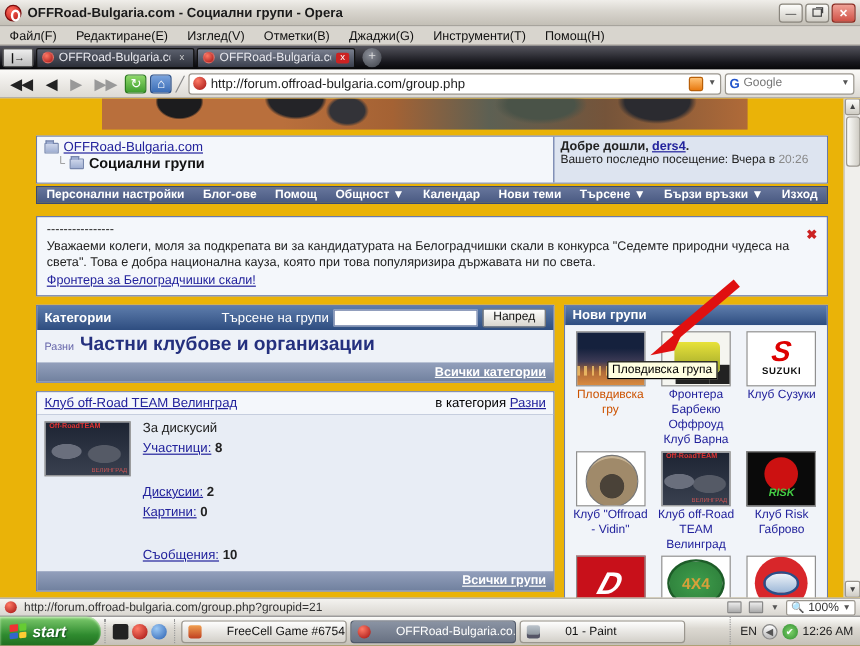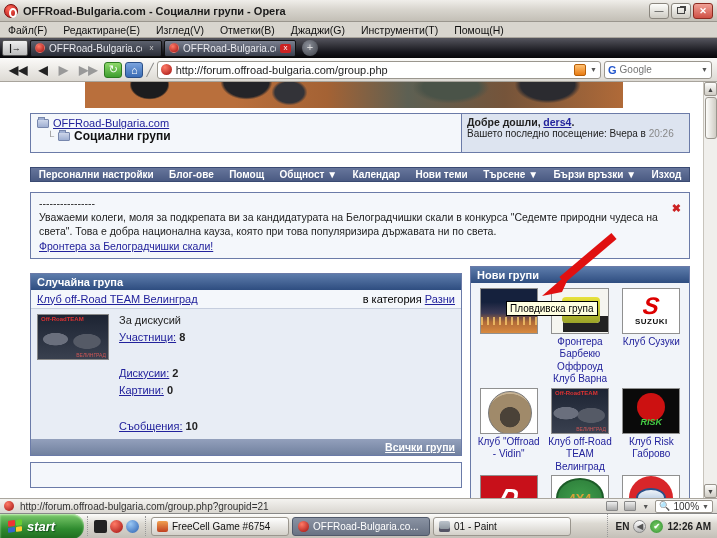--- a/index.html
+++ b/index.html
@@ -52,21 +52,21 @@
   .addr-ico { width:11px; height:11px; border-radius:50%; background:radial-gradient(circle at 35% 30%, #ff7a66, #a00f0f); flex:none; }
   .addr-text { flex:1; border:0; outline:0; font-size:11px; color:#222; font-family:"Liberation Sans",sans-serif; }
   .rss-ico { width:12px; height:12px; background:linear-gradient(#ffc173,#e87b12); border-radius:2px; border:1px solid #b85f08; flex:none; }
   .drop { font-size:7px; color:#555; }
   .gsearch { width:108px; height:18px; background:#fff; border:1px solid #9a968e; border-radius:3px;
     display:flex; align-items:center; gap:3px; padding:0 3px; }
   .g-ico { color:#2255cc; font-weight:bold; font-size:11px; }
   .gsearch input { flex:1; width:60px; border:0; outline:0; font-size:10px; color:#999; font-family:"Liberation Sans",sans-serif; }
 
   
-  .viewport { position:absolute; top:82px; left:0; width:717px; height:416px; background:#ffffff; overflow:hidden; }
+  .viewport { position:absolute; top:82px; left:0; width:717px; height:416px; background:#eab308; overflow:hidden; }
   .banner { position:absolute; left:85px; top:0; width:538px; height:26px;
     background:
       radial-gradient(ellipse 40px 30px at 12% 10%, #1c1c1e 0 45%, transparent 50%),
       radial-gradient(ellipse 50px 34px at 30% 0%, #242428 0 45%, transparent 52%),
       radial-gradient(ellipse 36px 26px at 38% 40%, #333338 0 40%, transparent 50%),
       radial-gradient(ellipse 70px 30px at 68% 20%, #4a5348 0 40%, transparent 55%),
       radial-gradient(ellipse 60px 34px at 86% 10%, #2b2b30 0 45%, transparent 55%),
       linear-gradient(90deg, #b96f3c 0 28%, #a46234 45%, #5d6053 60%, #75543a 78%, #b06a38);
   }
   .content { position:absolute; left:30px; top:31px; width:660px; }
@@ -81,21 +81,21 @@
   .hb-left { flex:1; background:#f4f7fb; padding:3px 6px; }
   .hb-right { width:228px; background:#dde4f0; border-left:1px solid #6b7ba8; padding:2px 5px; font-size:10px; color:#222; }
   .crumb-row { display:flex; align-items:center; gap:4px; }
   .folder { width:12px; height:9px; background:linear-gradient(#cdd6ea,#9fafd2); border:1px solid #7787ad; border-radius:1px; position:relative; }
   .folder::before { content:""; position:absolute; top:-3px; left:0; width:5px; height:2px; background:#9fafd2; border:1px solid #7787ad; border-bottom:0; }
   .crumb-sub { margin-left:10px; display:flex; align-items:center; gap:4px; font-weight:bold; font-size:12px; color:#111; }
   .elbow { color:#8a8a8a; font-size:10px; }
   .hb-right b { font-size:10.5px; }
   .gray { color:#888; }
 
-  .navbar { margin-top:14px; height:15px; background:linear-gradient(#67769c,#4a5a82); border:1px solid #3a4a72;
+  .navbar { margin-top:2px; height:15px; background:linear-gradient(#67769c,#4a5a82); border:1px solid #3a4a72;
     display:flex; align-items:center; justify-content:space-around; color:#fff; font-weight:bold; font-size:10px; }
 
   .notes { margin-top:10px; }
   .notes-body { padding:3px 8px 5px; font-size:10.5px; color:#222; position:relative; line-height:1.35; }
   .note-x { position:absolute; right:8px; top:8px; color:#cc2222; font-weight:bold; font-size:11px; }
 
   .cols { margin-top:7px; display:flex; gap:8px; align-items:flex-start; }
   .leftcol { width:432px; }
   .rightcol { width:220px; }
 
@@ -178,25 +178,25 @@
   .startbtn { height:25px; width:84px; border-radius:0 12px 12px 0; background:linear-gradient(#7ecb6e,#2f8b2f 60%,#1f6b1f);
       display:flex; align-items:center; gap:5px; padding:0 10px 0 8px; color:#fff; font-weight:bold; font-style:italic; font-size:13px;
       text-shadow:1px 1px 1px #14521c; box-shadow:inset 0 1px 2px #c9f0bc; }
   .flag { width:14px; height:12px; display:grid; grid-template-columns:1fr 1fr; gap:1px; transform:skewY(-6deg); }
   .flag i { border-radius:1px; }
   .flag i:nth-child(1){background:#e33;} .flag i:nth-child(2){background:#6c3;}
   .flag i:nth-child(3){background:#36c;} .flag i:nth-child(4){background:#fc3;}
   .ql { display:flex; gap:3px; align-items:center; padding:0 6px; border-right:1px dotted #999; border-left:1px dotted #999; height:20px; margin-left:3px; }
   .ql .qlb { width:13px; height:13px; border-radius:2px; }
   .taskbtns { display:flex; gap:3px; padding:0 5px; flex:1; }
-  .taskbtn { height:19px; width:138px; display:flex; align-items:center; gap:4px; padding:0 5px; font-size:10px; color:#111;
+  .taskbtn { height:19px; width:138px; display:flex; align-items:center; gap:21px; padding:0 5px; font-size:10px; color:#111;
       background:linear-gradient(#fefefe,#d3d0c9); border:1px solid #9a968e; border-radius:3px; overflow:hidden; white-space:nowrap; }
   .taskbtn.active { background:linear-gradient(#8a93a3,#697283); color:#fff; border-color:#50596a; }
   .tb-ico { width:11px; height:11px; border-radius:2px; flex:none; }
-  .tray { display:flex; align-items:center; gap:4px; height:25px; padding:0 6px 0 8px; border-left:1px dotted #999; font-size:10px; color:#222;font-weight:bold; }
+  .tray { display:flex; align-items:center; gap:4px; height:25px; padding:0 6px 0 8px; border-left:1px dotted #999; font-size:10px; color:#222; }
   .chev { width:13px; height:13px; border-radius:50%; background:linear-gradient(#fff,#bbb); border:1px solid #888;
       font-size:8px; line-height:12px; text-align:center; color:#555; }
   .shield { width:13px; height:13px; border-radius:50%; background:radial-gradient(#7ed36a,#2f8b2f); color:#fff; font-size:8px; line-height:13px; text-align:center; }
 </style>
 </head>
 <body>
 
 <div class="screen">
 
   <div class="titlebar">
@@ -300,23 +300,37 @@
           <div>----------------</div>
           <div>Уважаеми колеги, моля за подкрепата ви за кандидатурата на Белоградчишки скали в конкурса "Седемте природни чудеса на света". Това е добра национална кауза, която при това популяризира държавата ни по света.</div>
           <div><span class="link">Фронтера за Белоградчишки скали!</span></div>
         </div>
       </div>
 
       <div class="cols">
 
         <div class="leftcol">
 
+          <div class="pbox">
+            <div class="tcat cat-head">
+              <span>Категории</span>
+              <span class="cat-search">
+                <span>Търсене на групи</span>
+                <input style="">
+                <button class="btn-xp">Напред</button>
+              </span>
+            </div>
+            <div class="cat-row">
+              <span class="cat-prefix link" style="text-decoration:none">Разни</span>
+              <span class="cat-name">Частни клубове и организации</span>
+            </div>
+            <div class="tfoot"><span>Всички категории</span></div>
+          </div>
 
           <div class="pbox rg">
-            <div class="tcat">Случайна група</div>
             <div class="rg-linkrow">
               <span class="link">Клуб off-Road TEAM Велинград</span>
               <span><span>в категория</span>
                 <span class="link">Разни</span></span>
             </div>
             <div class="rg-body">
               <div class="thumb-velingrad"></div>
               <div class="rg-stats">
                 <div>За дискусий</div>
                 <div class="row">
@@ -340,20 +354,21 @@
             <div class="yg-body"></div>
           </div>
         </div>
 
         <div class="rightcol">
           <div class="pbox">
             <div class="tcat">Нови групи</div>
             <div class="ng-grid">
               <div class="cell">
                 <div class="cthumb t-plovdiv"></div>
+                <div class="clabel hot">Пловдивска гру</div>
               </div>
               <div class="cell">
                 <div class="cthumb t-frontera"></div>
                 <div class="clabel">Фронтера Барбекю Оффроуд Клуб Варна</div>
               </div>
               <div class="cell">
                 <div class="cthumb t-suzuki">
                   <span class="s-mark">S</span>
                   <span class="s-word">SUZUKI</span>
                 </div>

